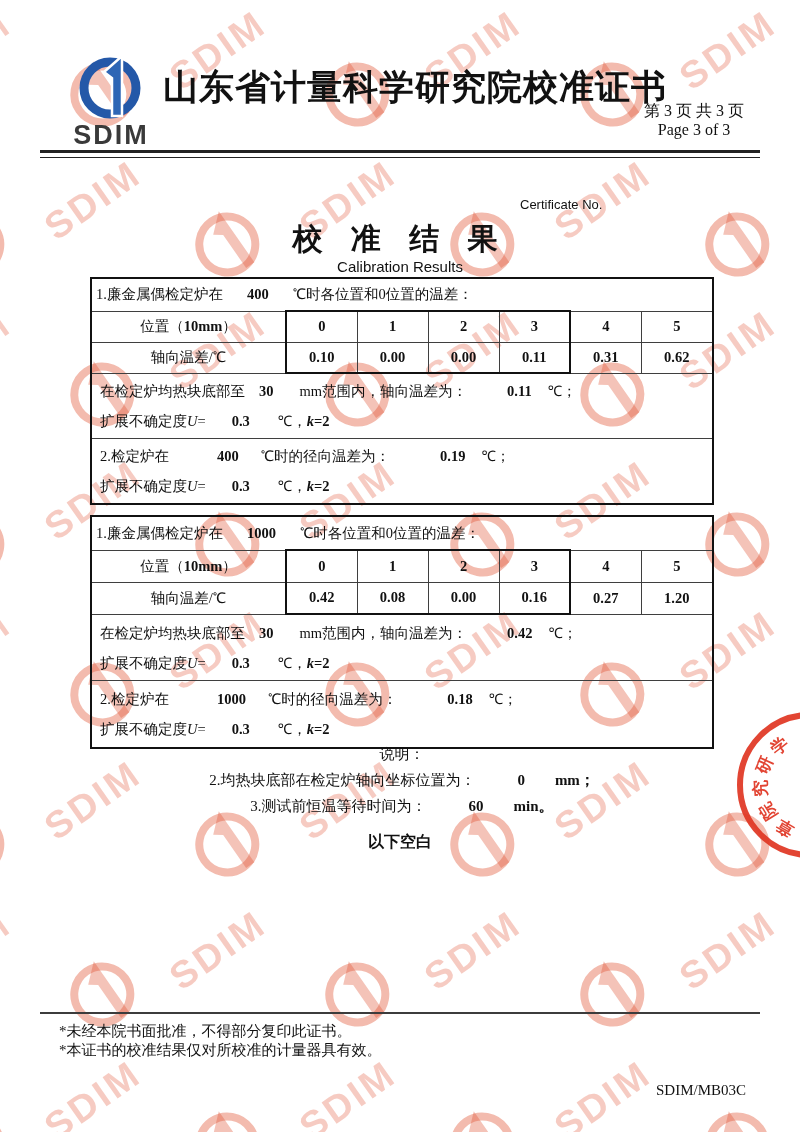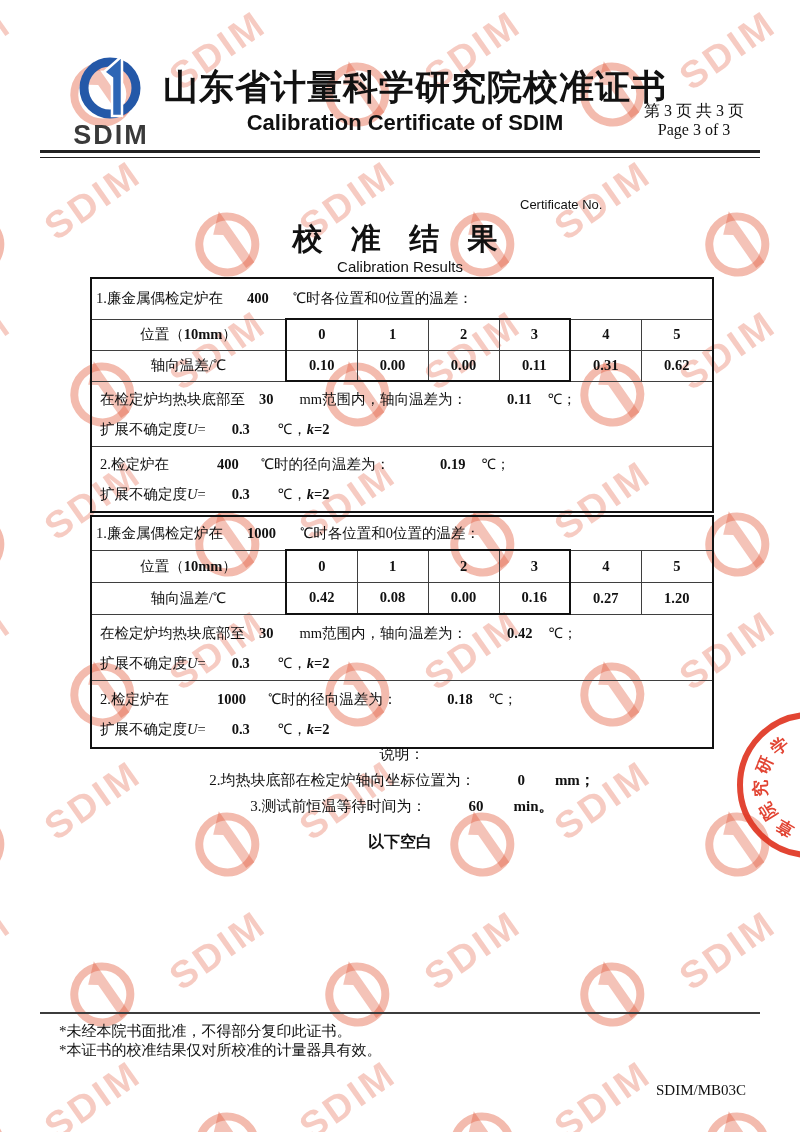--- a/index.html
+++ b/index.html
@@ -252,21 +252,20 @@
 
   <div class="logo">
     <svg width="74" height="74" viewBox="0 0 74 74">
       <circle cx="36" cy="38" r="26" fill="none" stroke="#2458a8" stroke-width="9"></circle>
       <path d="M30 22 L48 6 L48 66 L38 66 L38 28 Z" fill="#2e66b5" stroke="#ffffff" stroke-width="2.5"></path>
     </svg>
     <div class="logo-text">SDIM</div>
   </div>
 
   <div class="title-cn">山东省计量科学研究院校准证书</div>
-  <div class="title-en">Calibration Certificate of SDIM</div>
 
   <div class="page-info">
     <div>第 3 页 共 3 页</div>
     <div>Page 3 of 3</div>
   </div>
 
   <div class="header-rule"></div>
 
   <div class="cert">
     <div class="cert-line2">Certificate No.</div>
@@ -279,21 +278,21 @@
     <colgroup>
         <col style="width:195px">
         <col style="width:71px">
         <col style="width:71px">
         <col style="width:71px">
         <col style="width:71px">
         <col style="width:71px">
         <col style="width:72px">
       </colgroup>
     <tbody>
-        <tr style="height:41px">
+        <tr style="height:33px">
       <td colspan="7" class="cell-l">
         <span>1.廉金属偶检定炉在</span><span class="num m24">400</span><span class="m24">℃时各位置和0位置的温差：</span>
       </td>
     </tr>
     <tr style="height:31px">
       <td class="cell-c"><span><span>位置（</span><span class="num">10mm</span><span>）</span></span></td>
       <td class="cell-c num tk-t tk-l">0</td>
       <td class="cell-c num tk-t">1</td>
       <td class="cell-c num tk-t">2</td>
       <td class="cell-c num tk-t tk-r">3</td>

